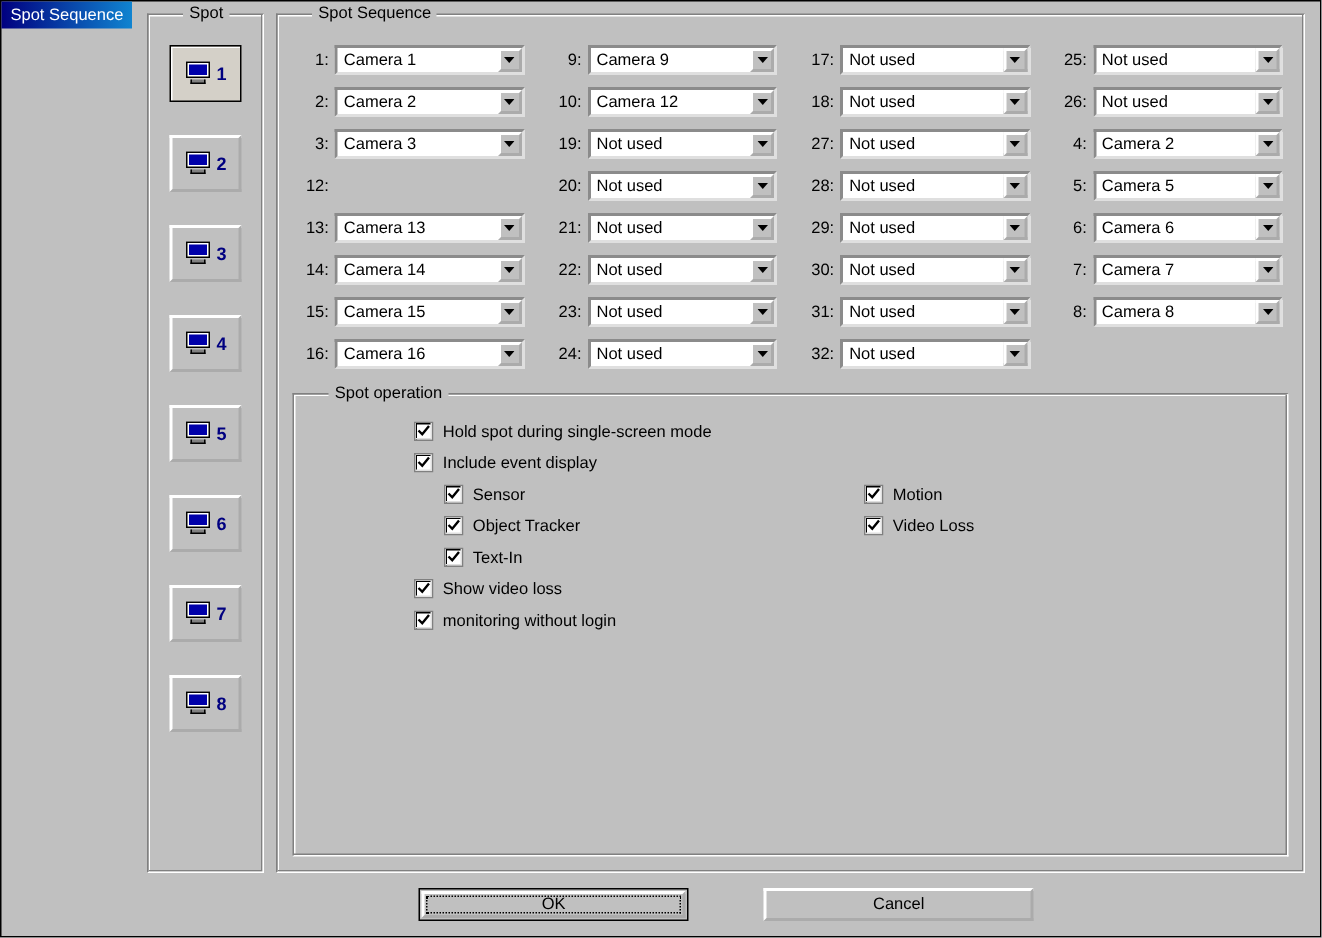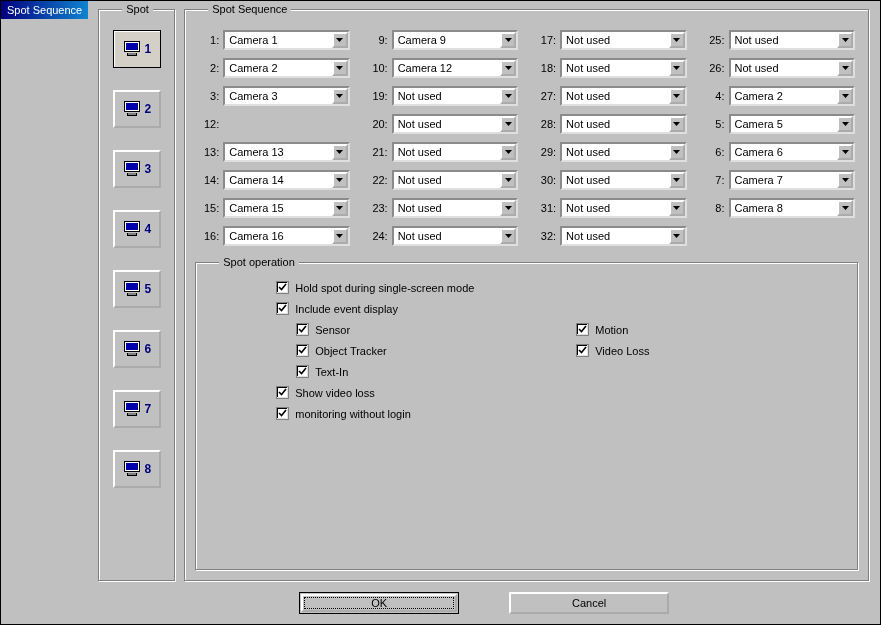--- a/index.html
+++ b/index.html
@@ -188,21 +188,21 @@
     grid-template-columns: 280px 1fr;
     row-gap: 8px;
   }
   .btn-row {
     display: flex;
     justify-content: center;
     gap: 50px;
     padding: 10px 0 0 0;
   }
   .btn {
-    width: 160px;
+    width: 180px;
     height: 22px;
     background: #c0c0c0;
     border: 2px outset #fff;
     display: flex;
     align-items: center;
     justify-content: center;
     font-size: 11px;
   }
   .btn.default {
     border: 1px solid #000;

